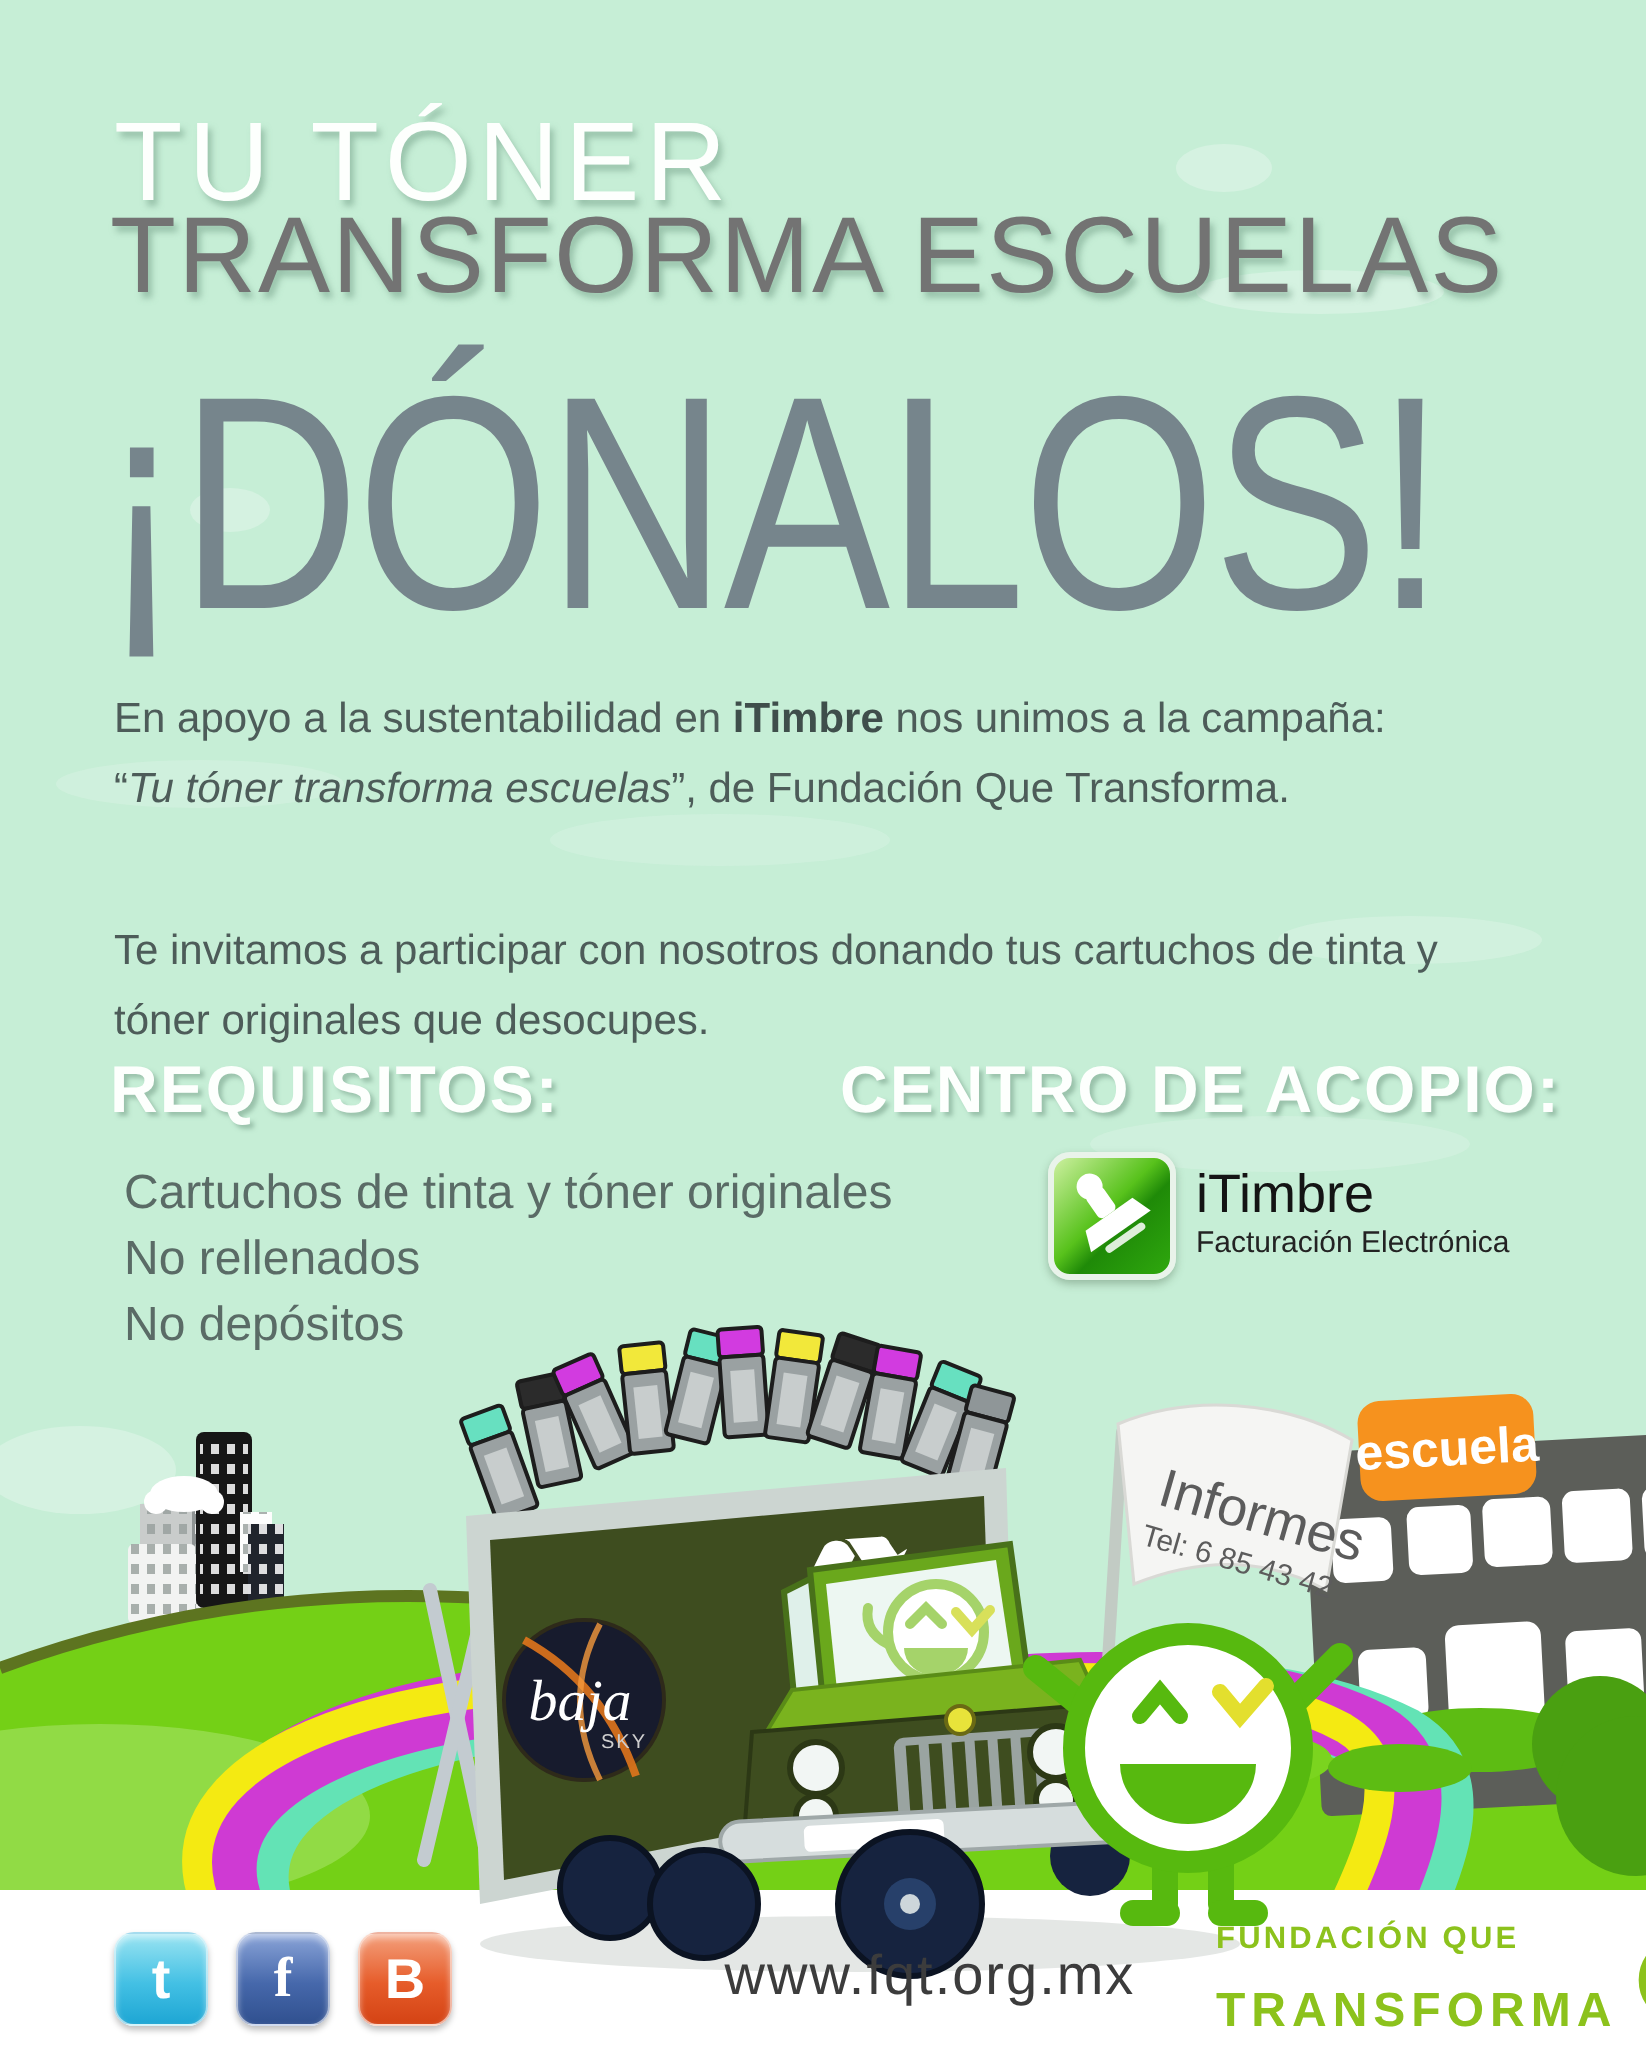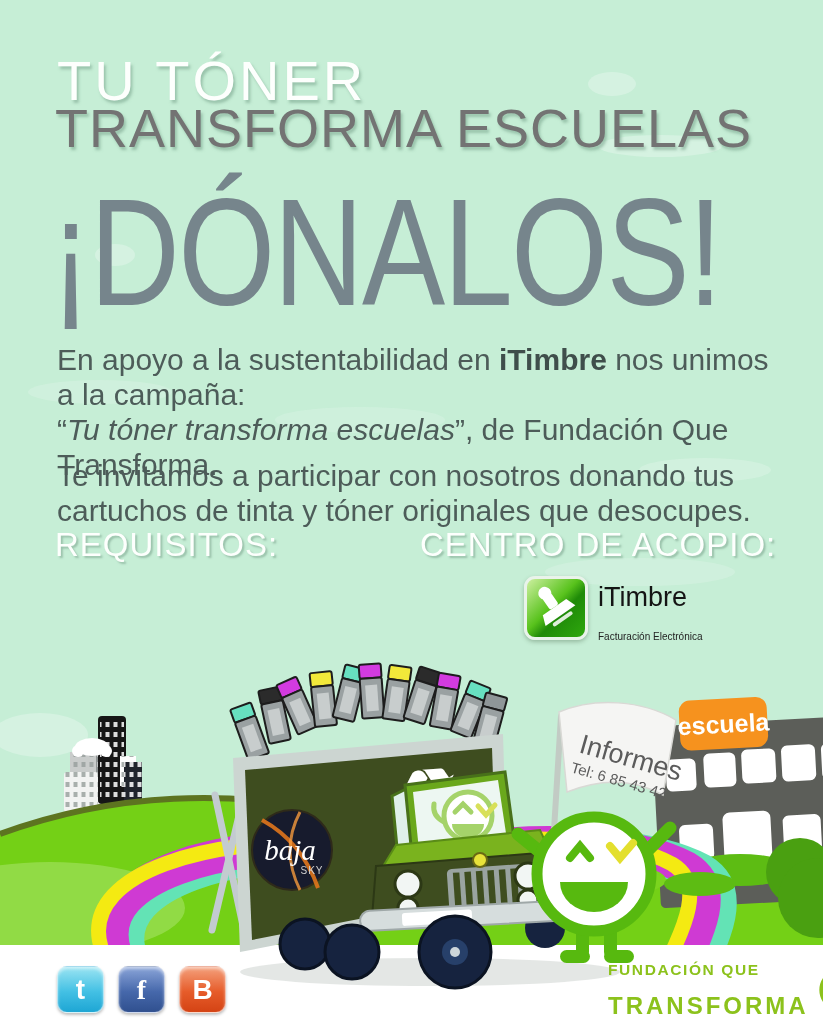--- a/index.html
+++ b/index.html
@@ -7,38 +7,38 @@
        font-family:"Liberation Sans","DejaVu Sans",sans-serif;}
   .poster{position:relative;width:823px;height:1024px;background:#c6eed6;overflow:hidden;}
   .layer{position:absolute;left:0;top:0;}
   
   .title1{position:absolute;left:57px;top:48px;font-size:56px;letter-spacing:3px;color:#fdfffd;
           text-shadow:2px 3px 3px rgba(115,158,135,.55);font-weight:400;}
   .title2{position:absolute;left:55px;top:97px;font-size:54px;letter-spacing:1px;color:#737373;
           text-shadow:2px 3px 3px rgba(115,158,135,.55);font-weight:400;}
   .headline{position:absolute;left:50px;top:165px;font-size:152px;font-weight:400;color:#76858c;
             transform:scaleX(.82);transform-origin:left top;letter-spacing:-2px;white-space:nowrap;}
-  .para{position:absolute;color:#4d5c59;font-size:30px;line-height:35px;width:712px;left:57px;}
+  .para{position:absolute;color:#4d5c59;font-size:21px;line-height:35px;width:712px;left:57px;}
   .para b{font-weight:bold;color:#3f4e4b;}
   .para i{}
   .p1{top:342px;}
   .p2{top:432px;margin-top:26px;}
-  .subhead{position:absolute;top:526px;font-size:33px;color:#fdfffd;font-weight:400;
+  .subhead{position:absolute;top:526px;font-size:33px;color:#fdfffd;font-weight:700;
            text-shadow:2px 2px 2px rgba(110,150,128,.5);letter-spacing:1px;}
   .subhead.req{left:55px;}
   .subhead.aco{left:420px;}
   .reqlist{position:absolute;left:62px;top:580px;font-size:24px;line-height:33px;color:#5a6b66;}
   
   .itimbre{position:absolute;left:524px;top:576px;display:flex;align-items:flex-start;}
   .itimbre-icon{width:58px;height:58px;border-radius:11px;border:3px solid #e9f3ea;
      background:linear-gradient(135deg,#cdf0a0 0%,#58c21c 45%,#1f8a08 60%,#2fa80e 100%);
      box-shadow:0 2px 4px rgba(60,90,60,.35);position:relative;}
   .itimbre-txt{margin-left:10px;padding-top:6px;}
   .itimbre-name{font-size:27px;color:#141414;}
-  .itimbre-sub{font-size:10px;color:#232323;margin-top:18px;}
+  .itimbre-sub{font-size:15px;color:#232323;margin-top:0;}
   
   .footer-band{position:absolute;left:0;top:945px;width:823px;height:79px;}
   .social{position:absolute;left:57px;top:966px;display:flex;gap:14px;}
   .sbtn{width:45px;height:45px;border-radius:10px;display:flex;align-items:center;justify-content:center;
         color:#fff;font-weight:bold;font-size:28px;border:1px solid rgba(255,255,255,.6);
         box-shadow:0 2px 3px rgba(0,0,0,.25), inset 0 2px 3px rgba(255,255,255,.5);}
   .sbtn.tw{background:linear-gradient(180deg,#9ae4f2 0%,#43c0e4 55%,#1ea6d4 100%);}
   .sbtn.fb{background:linear-gradient(180deg,#8aa4d8 0%,#4668ab 55%,#30508f 100%);font-family:"Liberation Serif","DejaVu Serif",serif;}
   .sbtn.bl{background:linear-gradient(180deg,#f4a07c 0%,#e65c2a 55%,#d44314 100%);}
   .website{position:absolute;left:465px;top:972px;transform:translateX(-50%);
@@ -299,20 +299,25 @@
   <div class="para p1">
     <span>En apoyo a la sustentabilidad en </span><b>iTimbre</b><span> nos unimos a la campaña:</span><br>
     <span>“</span><i>Tu tóner transforma escuelas</i><span>”, de Fundación Que Transforma.</span>
   </div>
 
   <div class="para p2">Te invitamos a participar con nosotros donando tus cartuchos de tinta y tóner originales que desocupes.</div>
 
   <div class="subhead req">REQUISITOS:</div>
   <div class="subhead aco">CENTRO DE ACOPIO:</div>
 
+  <div class="reqlist">
+    <div>Cartuchos de tinta y tóner originales</div>
+    <div>No rellenados</div>
+    <div>No depósitos</div>
+  </div>
 
   <div class="itimbre">
     <div class="itimbre-icon">
       <svg width="52" height="52" viewBox="0 0 40 40" style="position:absolute;left:0;top:0;">
         <g transform="rotate(-35 20 20)" fill="#ffffff">
           <circle cx="20" cy="9" r="5"></circle>
           <rect x="16" y="11" width="8" height="11" rx="2"></rect>
           <path d="M9,22 h22 l3,8 h-28 z"></path>
           <rect x="11" y="31.5" width="18" height="3" rx="1.5" opacity=".85"></rect>
         </g>
@@ -323,20 +328,21 @@
       <div class="itimbre-sub">Facturación Electrónica</div>
     </div>
   </div>
 
   <div class="footer-band">
     <div class="social" style="position:absolute;left:57px;top:21px;">
       <div class="sbtn tw">t</div>
       <div class="sbtn fb">f</div>
       <div class="sbtn bl">B</div>
     </div>
+    <div class="website" style="top:27px;">www.fqt.org.mx</div>
     <div class="fqt" style="top:17px;">
       <div class="fqt-text">
         <div class="fqt-l1">FUNDACIÓN QUE</div>
         <div class="fqt-l2">TRANSFORMA</div>
       </div>
       <svg class="fqt-mark" width="52" height="52" viewBox="0 0 54 54">
         <circle cx="27" cy="27" r="20" fill="#ffffff" stroke="#8cc21c" stroke-width="5"></circle>
         <g fill="none" stroke-linecap="round">
           <path d="M27,12 a15,15 0 0 1 13,22" stroke="#aace28" stroke-width="5"></path>
           <path d="M40,34 a15,15 0 0 1 -26,0" stroke="#c9dc2e" stroke-width="5" opacity=".9"></path>

